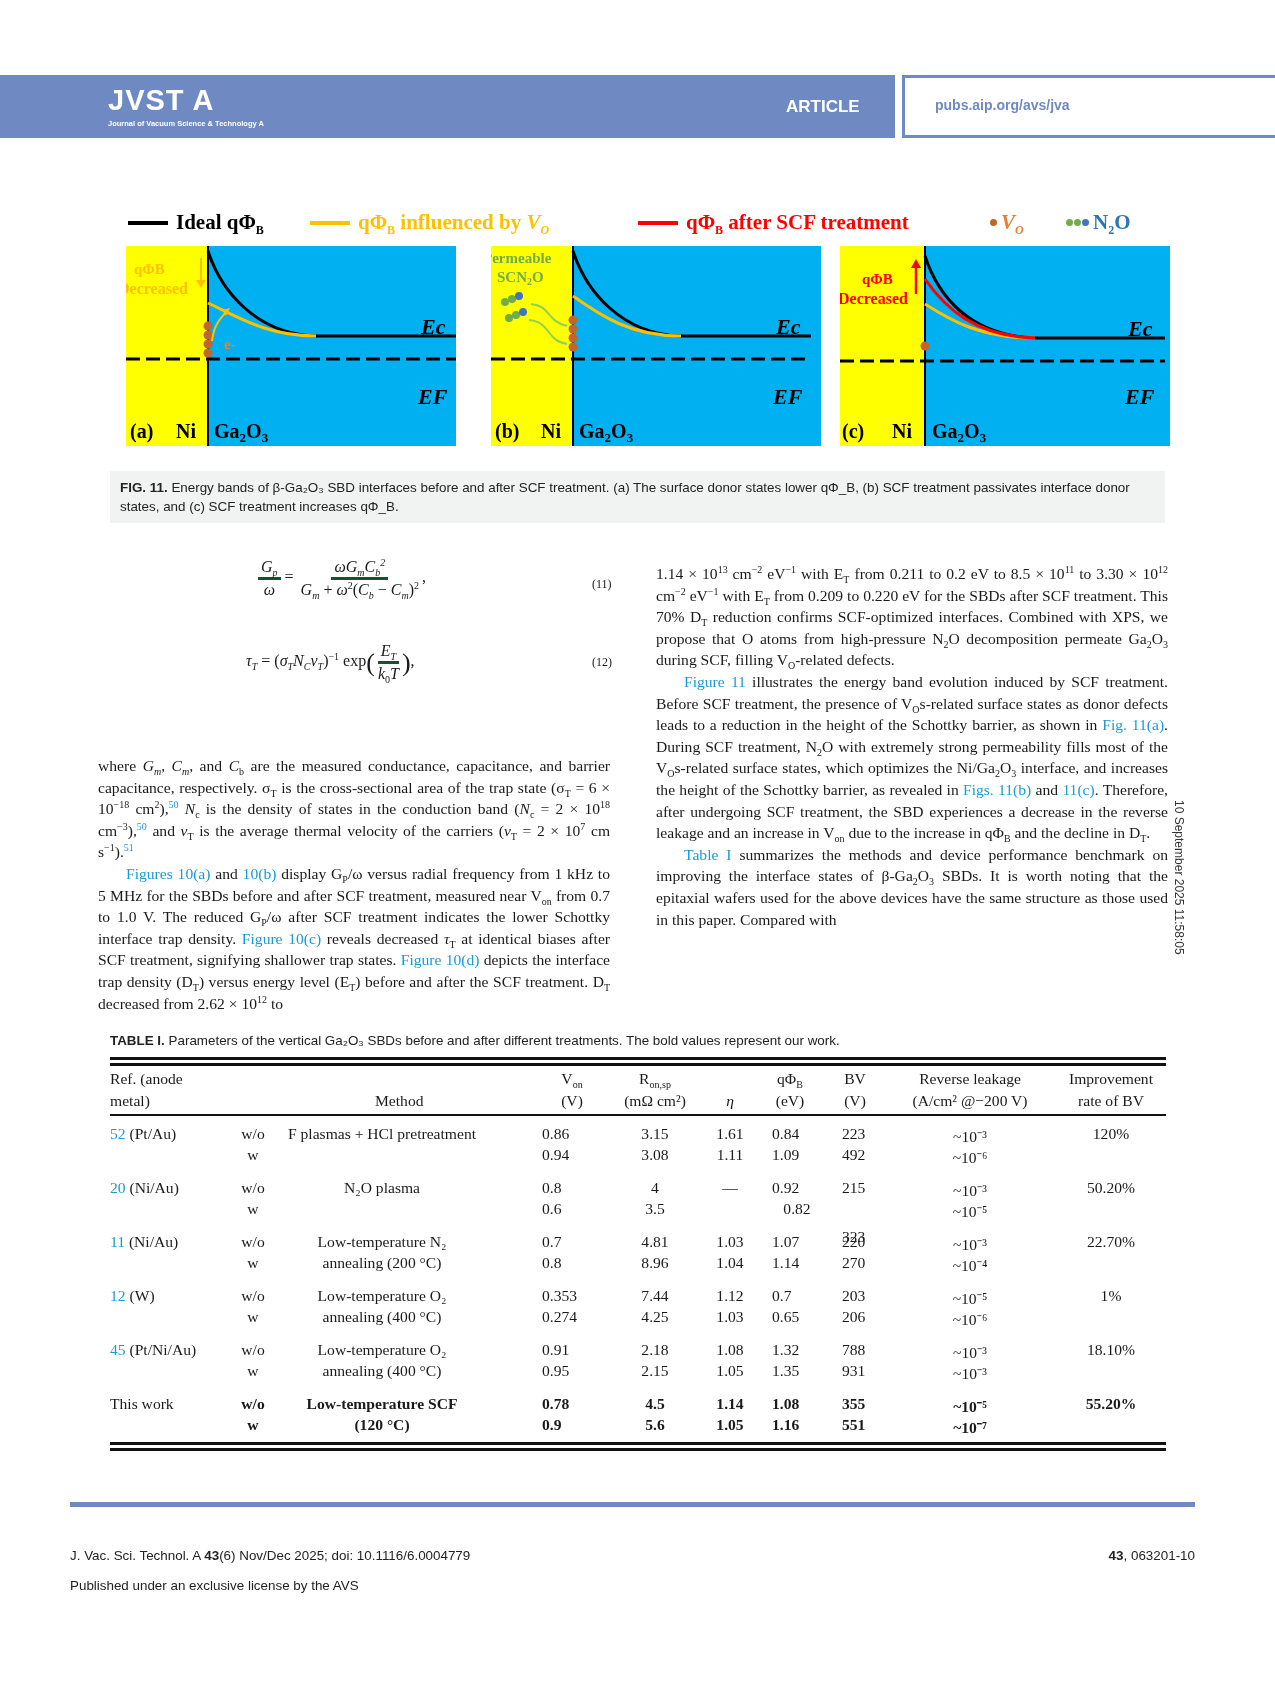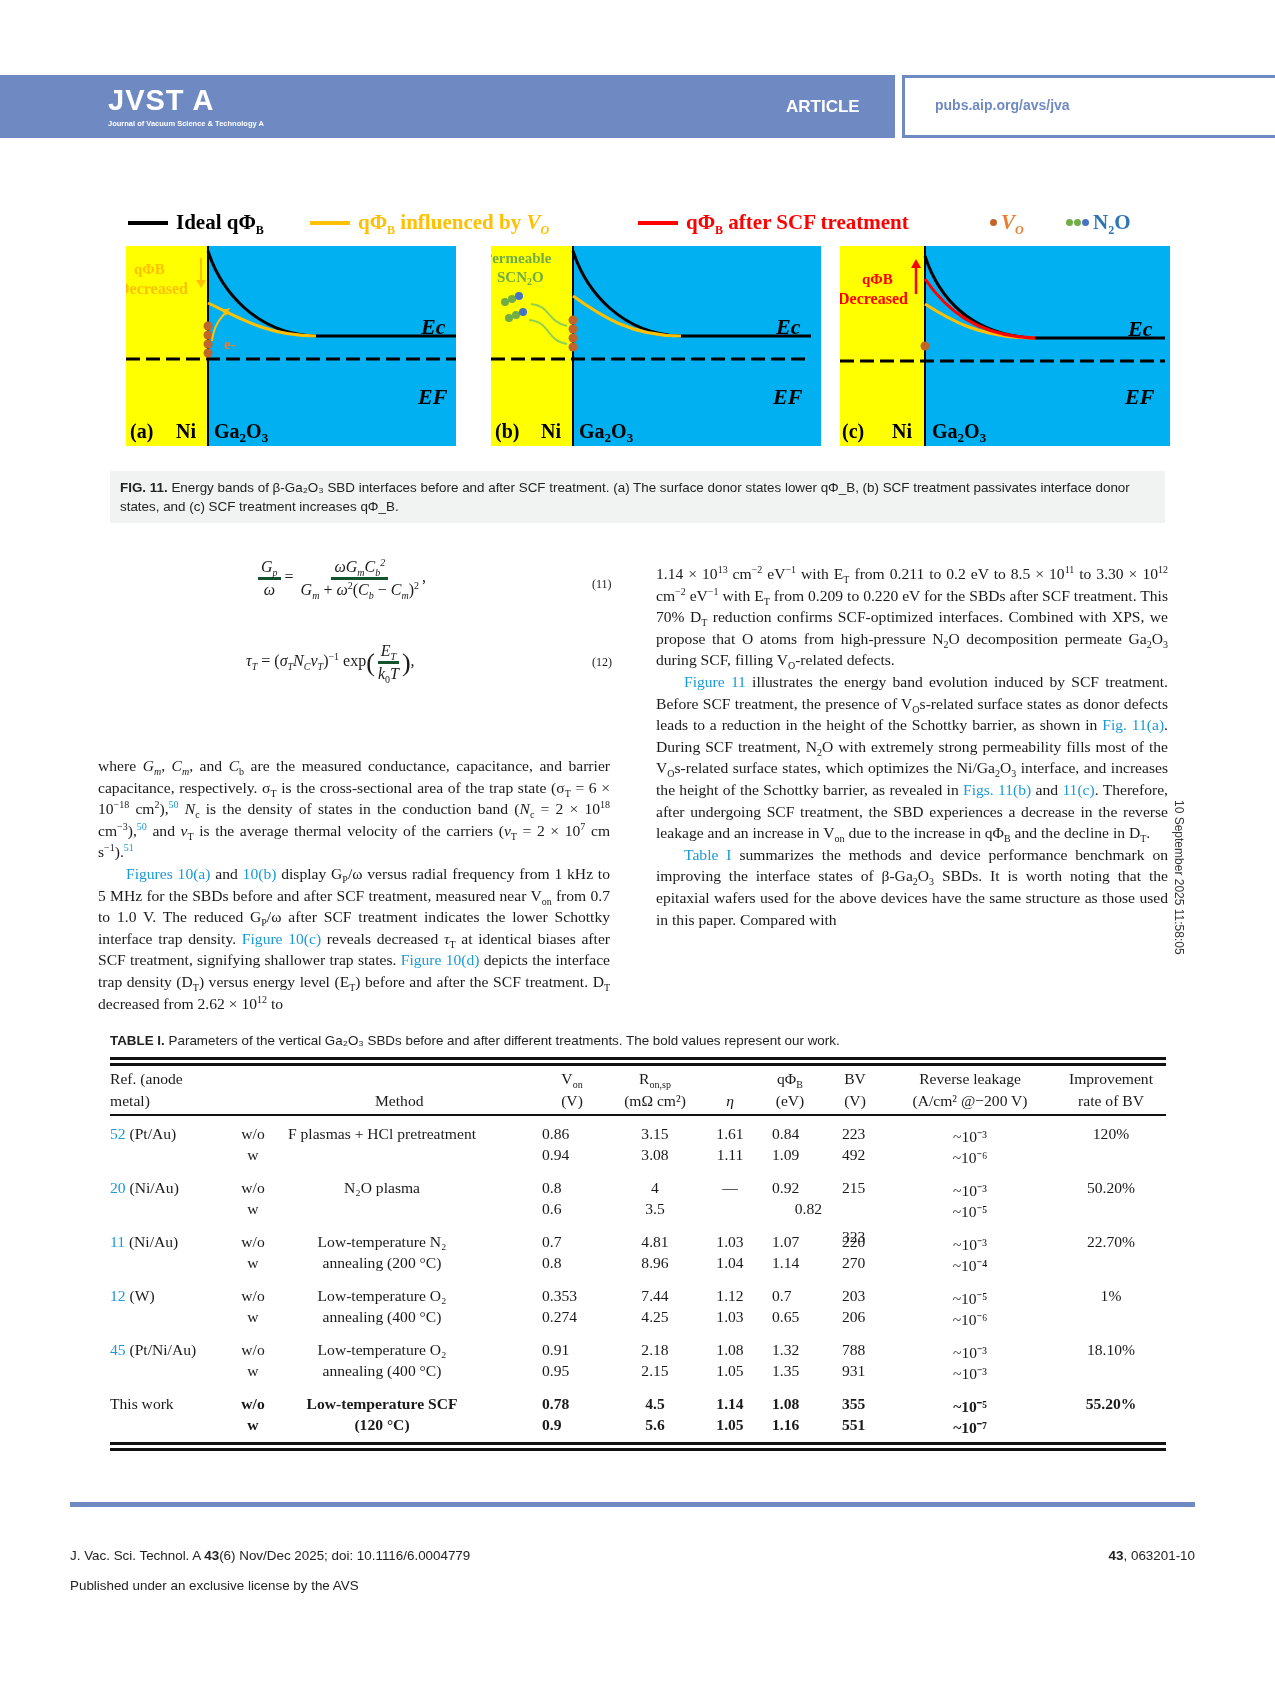--- a/index.html
+++ b/index.html
@@ -277,21 +277,21 @@
       <div class="cell" style="left: 495px; top: 111px; width: 100px; text-align: center;">4</div>
       <div class="cell" style="left: 600px; top: 111px; width: 40px; text-align: center;">—</div>
       <div class="cell" style="left: 662px; top: 111px; width: 50px; text-align: left;">0.92</div>
       <div class="cell" style="left: 732px; top: 111px; width: 40px; text-align: left;">215</div>
       <div class="cell" style="left: 780px; top: 111px; width: 160px; text-align: center;">~10⁻³</div>
       <div class="cell" style="left: 128px; top: 132px; width: 30px; text-align: center;">w</div>
       <div class="cell" style="left: 160px; top: 132px; width: 224px; text-align: center;"></div>
       <div class="cell" style="left: 432px; top: 132px; width: 60px; text-align: left;">0.6</div>
       <div class="cell" style="left: 495px; top: 132px; width: 100px; text-align: center;">3.5</div>
       <div class="cell" style="left: 600px; top: 132px; width: 40px; text-align: center;"></div>
-      <div class="cell" style="left: 662px; top: 132px; width: 50px; text-align: right;">0.82</div>
+      <div class="cell" style="left: 662px; top: 132px; width: 50px; text-align: center;">0.82</div>
       <div class="cell" style="left: 732px; top: 132px; width: 40px; text-align: left; margin-top: 28px;">323</div>
       <div class="cell" style="left: 780px; top: 132px; width: 160px; text-align: center;">~10⁻⁵</div>
       <div class="cell" style="left: 945px; top: 111px; width: 112px; text-align: center;">50.20%</div>
       <div class="cell" style="left: 0px; top: 165px; font-family: Liberation Serif, serif;"><span class="link">11</span><span> (Ni/Au)</span></div>
       <div class="cell" style="left: 128px; top: 165px; width: 30px; text-align: center;">w/o</div>
       <div class="cell" style="left: 160px; top: 165px; width: 224px; text-align: center;">Low-temperature N₂</div>
       <div class="cell" style="left: 432px; top: 165px; width: 60px; text-align: left;">0.7</div>
       <div class="cell" style="left: 495px; top: 165px; width: 100px; text-align: center;">4.81</div>
       <div class="cell" style="left: 600px; top: 165px; width: 40px; text-align: center;">1.03</div>
       <div class="cell" style="left: 662px; top: 165px; width: 50px; text-align: left;">1.07</div>

